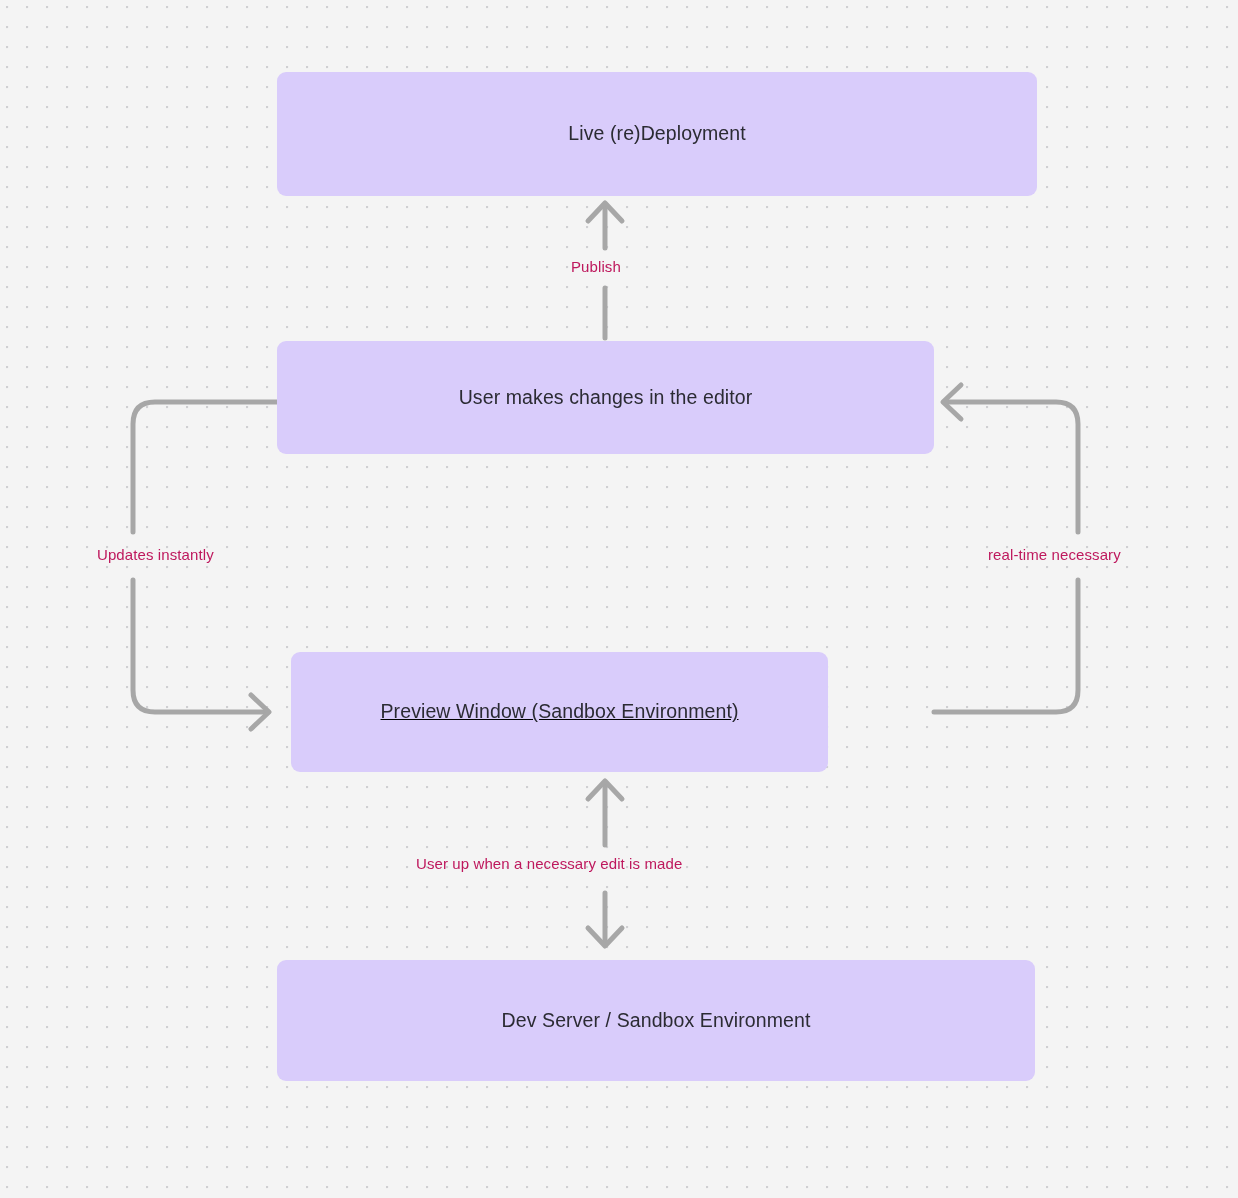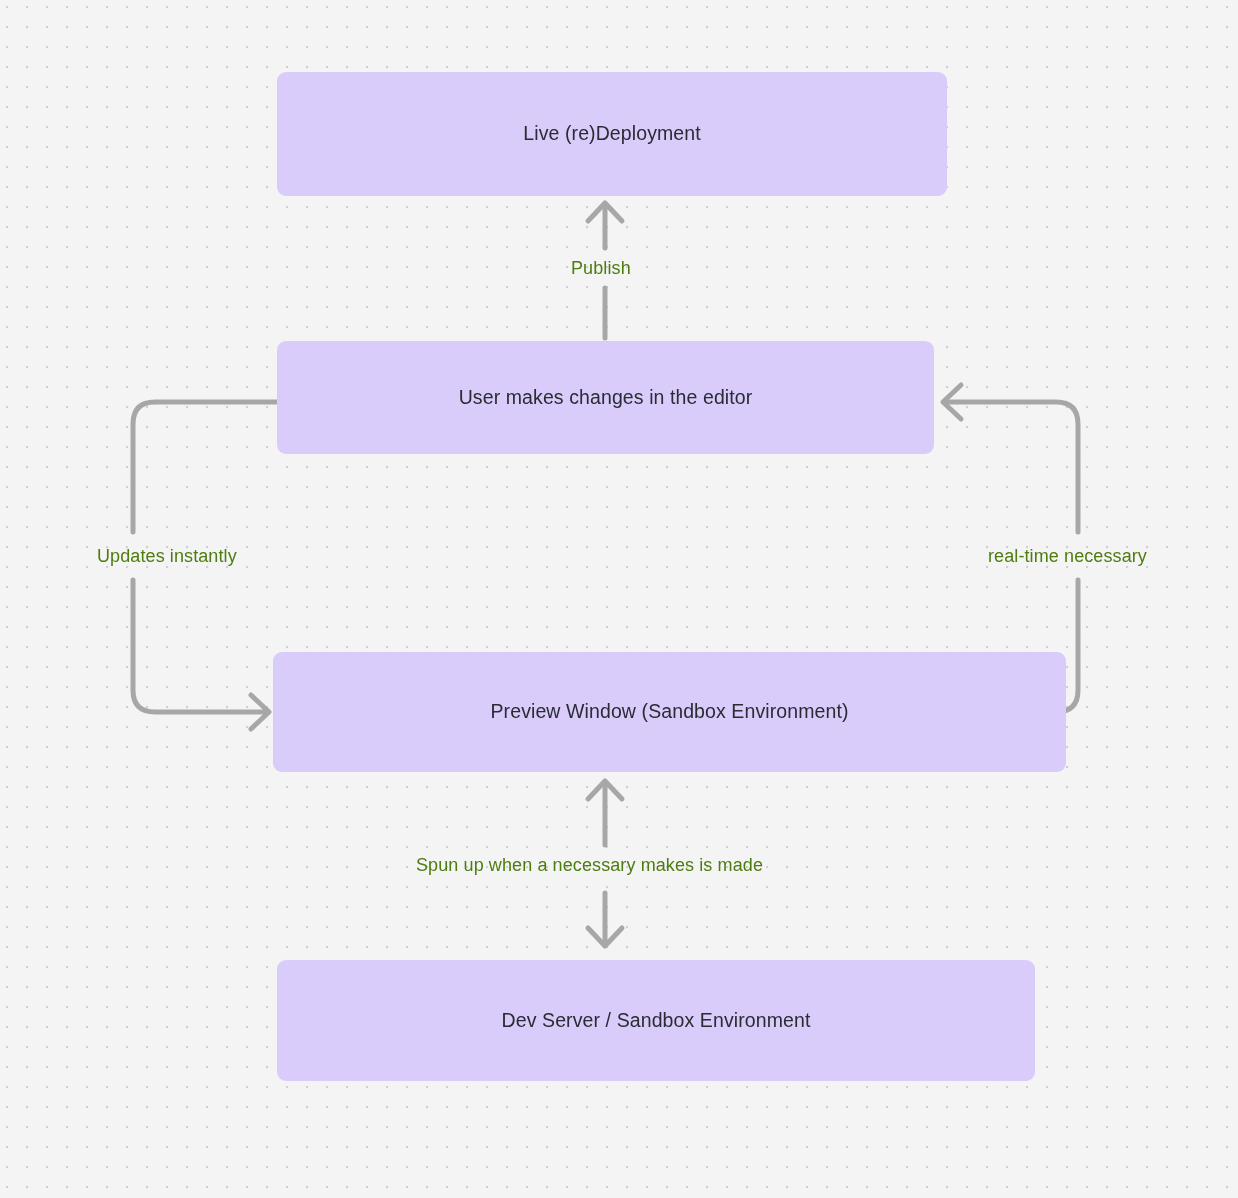--- a/index.html
+++ b/index.html
@@ -53,30 +53,30 @@
   }
   .node-label {
     font-size: 19.5px;
     color: #2b2b33;
     letter-spacing: 0.1px;
     text-align: center;
     line-height: 1.3;
     white-space: nowrap;
   }
 
-  #node-live      { left: 277px; top: 72px;  width: 670px; height: 124px; }
+  #node-live      { left: 277px; top: 72px;  width: 760px; height: 124px; }
   #node-user      { left: 277px; top: 341px; width: 657px; height: 113px; }
-  #node-preview   { left: 273px; top: 652px; width: 793px; height: 120px; }
+  #node-preview   { left: 291px; top: 652px; width: 537px; height: 120px; text-decoration: underline; }
   #node-dev       { left: 277px; top: 960px; width: 758px; height: 121px; }
 
   
   .edge-label {
     position: absolute;
-    font-size: 18px;
-    color: #4d7c0f;
+    font-size: 15px;
+    color: #be185d;
     white-space: nowrap;
     letter-spacing: 0.1px;
     background: transparent;
   }
   #label-publish   { left: 571px;  top: 258px; }
   #label-updates   { left: 49px;   top: 546px; margin-left: 48px; }
   #label-realtime  { left: 988px;  top: 546px; }
   #label-spun      { left: 416px;  top: 855px; }
 </style>
 </head>
@@ -141,13 +141,13 @@
 <div class="node" id="node-dev">
   <span class="node-label">Dev Server / Sandbox Environment</span>
 </div>
 
 <div class="edge-label" id="label-publish">Publish</div>
 
 <div class="edge-label" id="label-updates">Updates instantly</div>
 
 <div class="edge-label" id="label-realtime">real-time necessary</div>
 
-<div class="edge-label" id="label-spun">Spun up when a necessary makes is made</div>
+<div class="edge-label" id="label-spun">User up when a necessary edit is made</div>
 
 </body></html>

